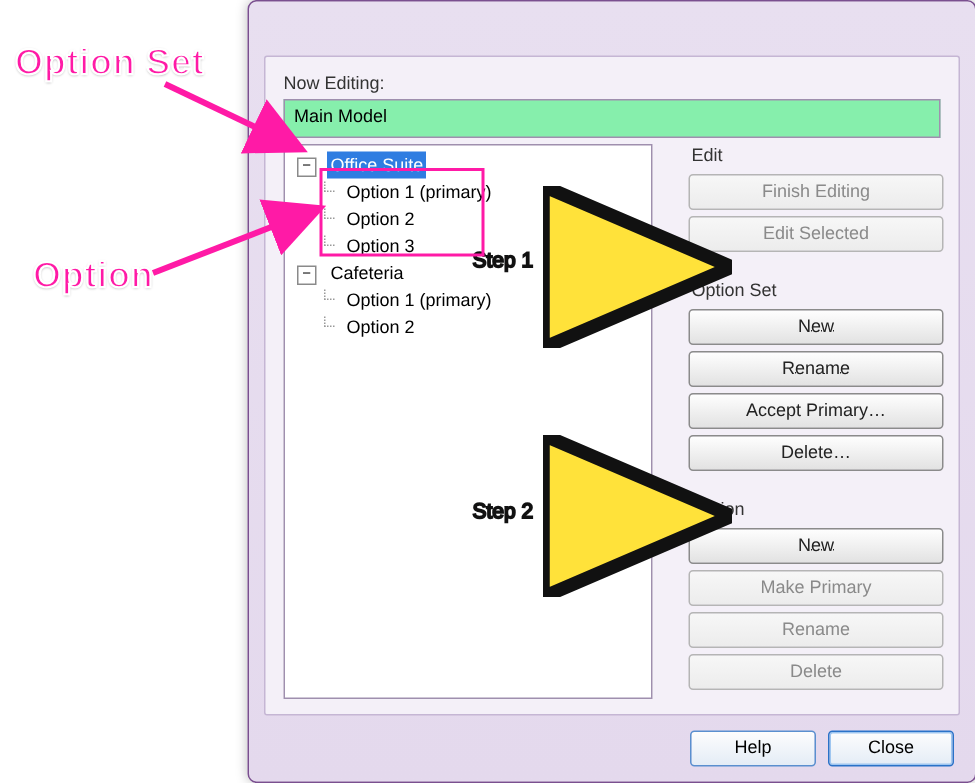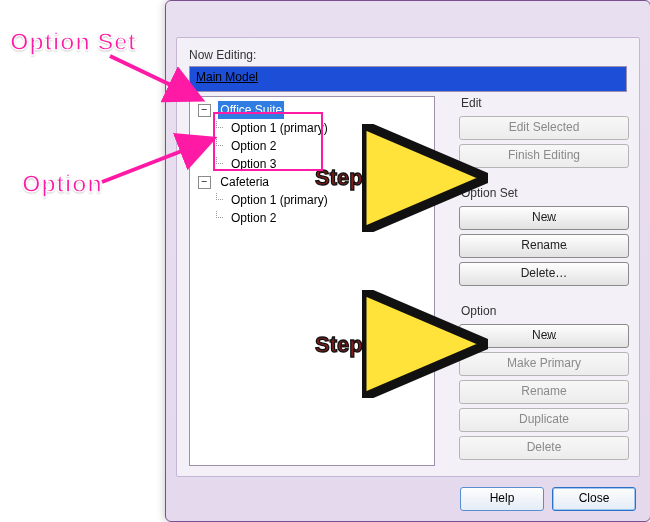--- a/index.html
+++ b/index.html
@@ -2,42 +2,42 @@
 <html><head>
 <meta charset="utf-8">
 <style>
   html,body{margin:0;padding:0;font-family:"Segoe UI",Tahoma,sans-serif;font-size:12px;}
   body{width:650px;height:522px;background:#fff;overflow:hidden;position:relative;}
   .dialog{position:absolute;left:165px;top:0;width:484px;height:520px;border:1px solid #7a4f8f;border-radius:6px;overflow:hidden;box-shadow:0 0 8px rgba(0,0,0,.25);background:linear-gradient(#e8dff0,#e4d9ed);}
   .titlebar{height:28px;background:linear-gradient(#f4ecf9,#e1d1ea);border-bottom:1px solid #b79fc7;display:flex;align-items:center;padding-left:10px;position:relative;font-size:12px;color:#2a2a2a;}
   .titlebar .close-btn{position:absolute;right:6px;top:3px;width:44px;height:18px;border-radius:3px;background:linear-gradient(#e57373,#c72f2f);border:1px solid #8a1d1d;color:#fff;font-weight:bold;text-align:center;line-height:15px;font-size:12px;}
   .client{position:absolute;left:10px;top:36px;right:10px;bottom:44px;background:#f4f0f8;border:1px solid #c5b6d4;border-radius:2px;padding:10px 12px;}
   .section-label{color:#333;margin-bottom:4px;}
-  .rootbox{height:20px;border:1px solid #9f8fae;background:#1d4ed8;padding:2px 6px;line-height:16px;margin-bottom:4px;text-decoration:underline;}
+  .rootbox{height:20px;border:1px solid #9f8fae;background:#86efac;padding:2px 6px;line-height:16px;margin-bottom:4px;}
   .columns{display:flex;gap:24px;height:calc(100% - 48px);}
   .tree-wrap{flex:1;border:1px solid #9f8fae;background:#fff;position:relative;padding:4px 0 4px 6px;overflow:hidden;}
   .btn-col{width:168px;display:flex;flex-direction:column;}
   .grp-head{margin:0 0 6px 2px;color:#333;}
   .btn{display:block;width:100%;height:22px;margin-bottom:4px;border:1px solid #8b8b8b;border-radius:3px;background:linear-gradient(#fefefe,#e2e2e2);text-align:center;line-height:20px;color:#222;text-decoration:underline;text-decoration-thickness:1px;text-underline-offset:-1px;}
   .btn.no-u{text-decoration:none;}
   .btn.disabled{color:#8a8a8a;text-decoration:none;border-color:#b5b5b5;background:linear-gradient(#f7f7f7,#ececec);}
   .gap{height:14px;}
   .tree ul{list-style:none;margin:0;padding-left:18px;}
   .tree>ul{padding-left:2px;}
   .tree li{position:relative;line-height:18px;white-space:nowrap;}
   .expander{display:inline-block;width:11px;height:11px;border:1px solid #8a8a8a;background:#fff;text-align:center;line-height:9px;font-size:10px;margin-right:4px;vertical-align:1px;cursor:pointer;}
   .node-label{display:inline-block;padding:0 2px;}
   .selected{background:#2f7de1;color:#fff;}
   .bullet{display:inline-block;width:6px;height:6px;border-left:1px dotted #999;border-bottom:1px dotted #999;margin:0 6px 2px 0;vertical-align:2px;}
   .footer{position:absolute;right:14px;bottom:10px;display:flex;gap:8px;}
   .footer .fbtn{width:82px;height:22px;border:1px solid #5a8fcf;border-radius:3px;background:linear-gradient(#fdfdfd,#e4ecf6);text-align:center;line-height:20px;}
   .footer .fbtn.default{border:1px solid #2a72c8;box-shadow:0 0 0 1px #9fc6f0 inset;}
   .callout{position:absolute;font-family:Arial,Helvetica,sans-serif;font-weight:900;color:#ff1aa6;-webkit-text-stroke:1.5px #fff;text-shadow:0 1px 2px rgba(0,0,0,.4);letter-spacing:.5px;}
   .callout.big{font-size:24px;}
-  .step{position:absolute;font-family:Arial Black,Arial,sans-serif;font-weight:700;font-size:22px;color:#7f1d1d;-webkit-text-stroke:1.3px #111;}
+  .step{position:absolute;font-family:Arial Black,Arial,sans-serif;font-weight:400;font-size:14px;color:#7f1d1d;-webkit-text-stroke:1.3px #111;}
   svg.anno{position:absolute;left:0;top:0;pointer-events:none;}
   .highlight-box{position:absolute;border:2px solid #ff1aa6;background:transparent;}
 </style>
 </head>
 <body>
 
 <div class="dialog">
 
   <div class="client">
     <div class="section-label">Now Editing:</div>
@@ -62,35 +62,35 @@
             <ul>
               <li><span class="bullet"></span><span class="node-label">Option 1 (primary)</span></li>
               <li><span class="bullet"></span><span class="node-label">Option 2</span></li>
             </ul>
           </li>
         </ul>
       </div>
 
       <div class="btn-col">
         <div class="grp-head">Edit</div>
+        <div class="btn disabled">Finish Editing</div>
         <div class="btn disabled">Edit Selected</div>
-        <div class="btn disabled">Finish Editing</div>
 
         <div class="gap"></div>
         <div class="grp-head">Option Set</div>
         <div class="btn">New</div>
         <div class="btn">Rename</div>
+        <div class="btn no-u">Accept Primary…</div>
         <div class="btn no-u">Delete…</div>
 
         <div class="gap"></div>
         <div class="grp-head">Option</div>
         <div class="btn">New</div>
         <div class="btn disabled">Make Primary</div>
         <div class="btn disabled">Rename</div>
-        <div class="btn disabled">Duplicate</div>
         <div class="btn disabled">Delete</div>
       </div>
     </div>
   </div>
 
   <div class="footer">
     <div class="fbtn">Help</div>
     <div class="fbtn default">Close</div>
   </div>
 </div>

